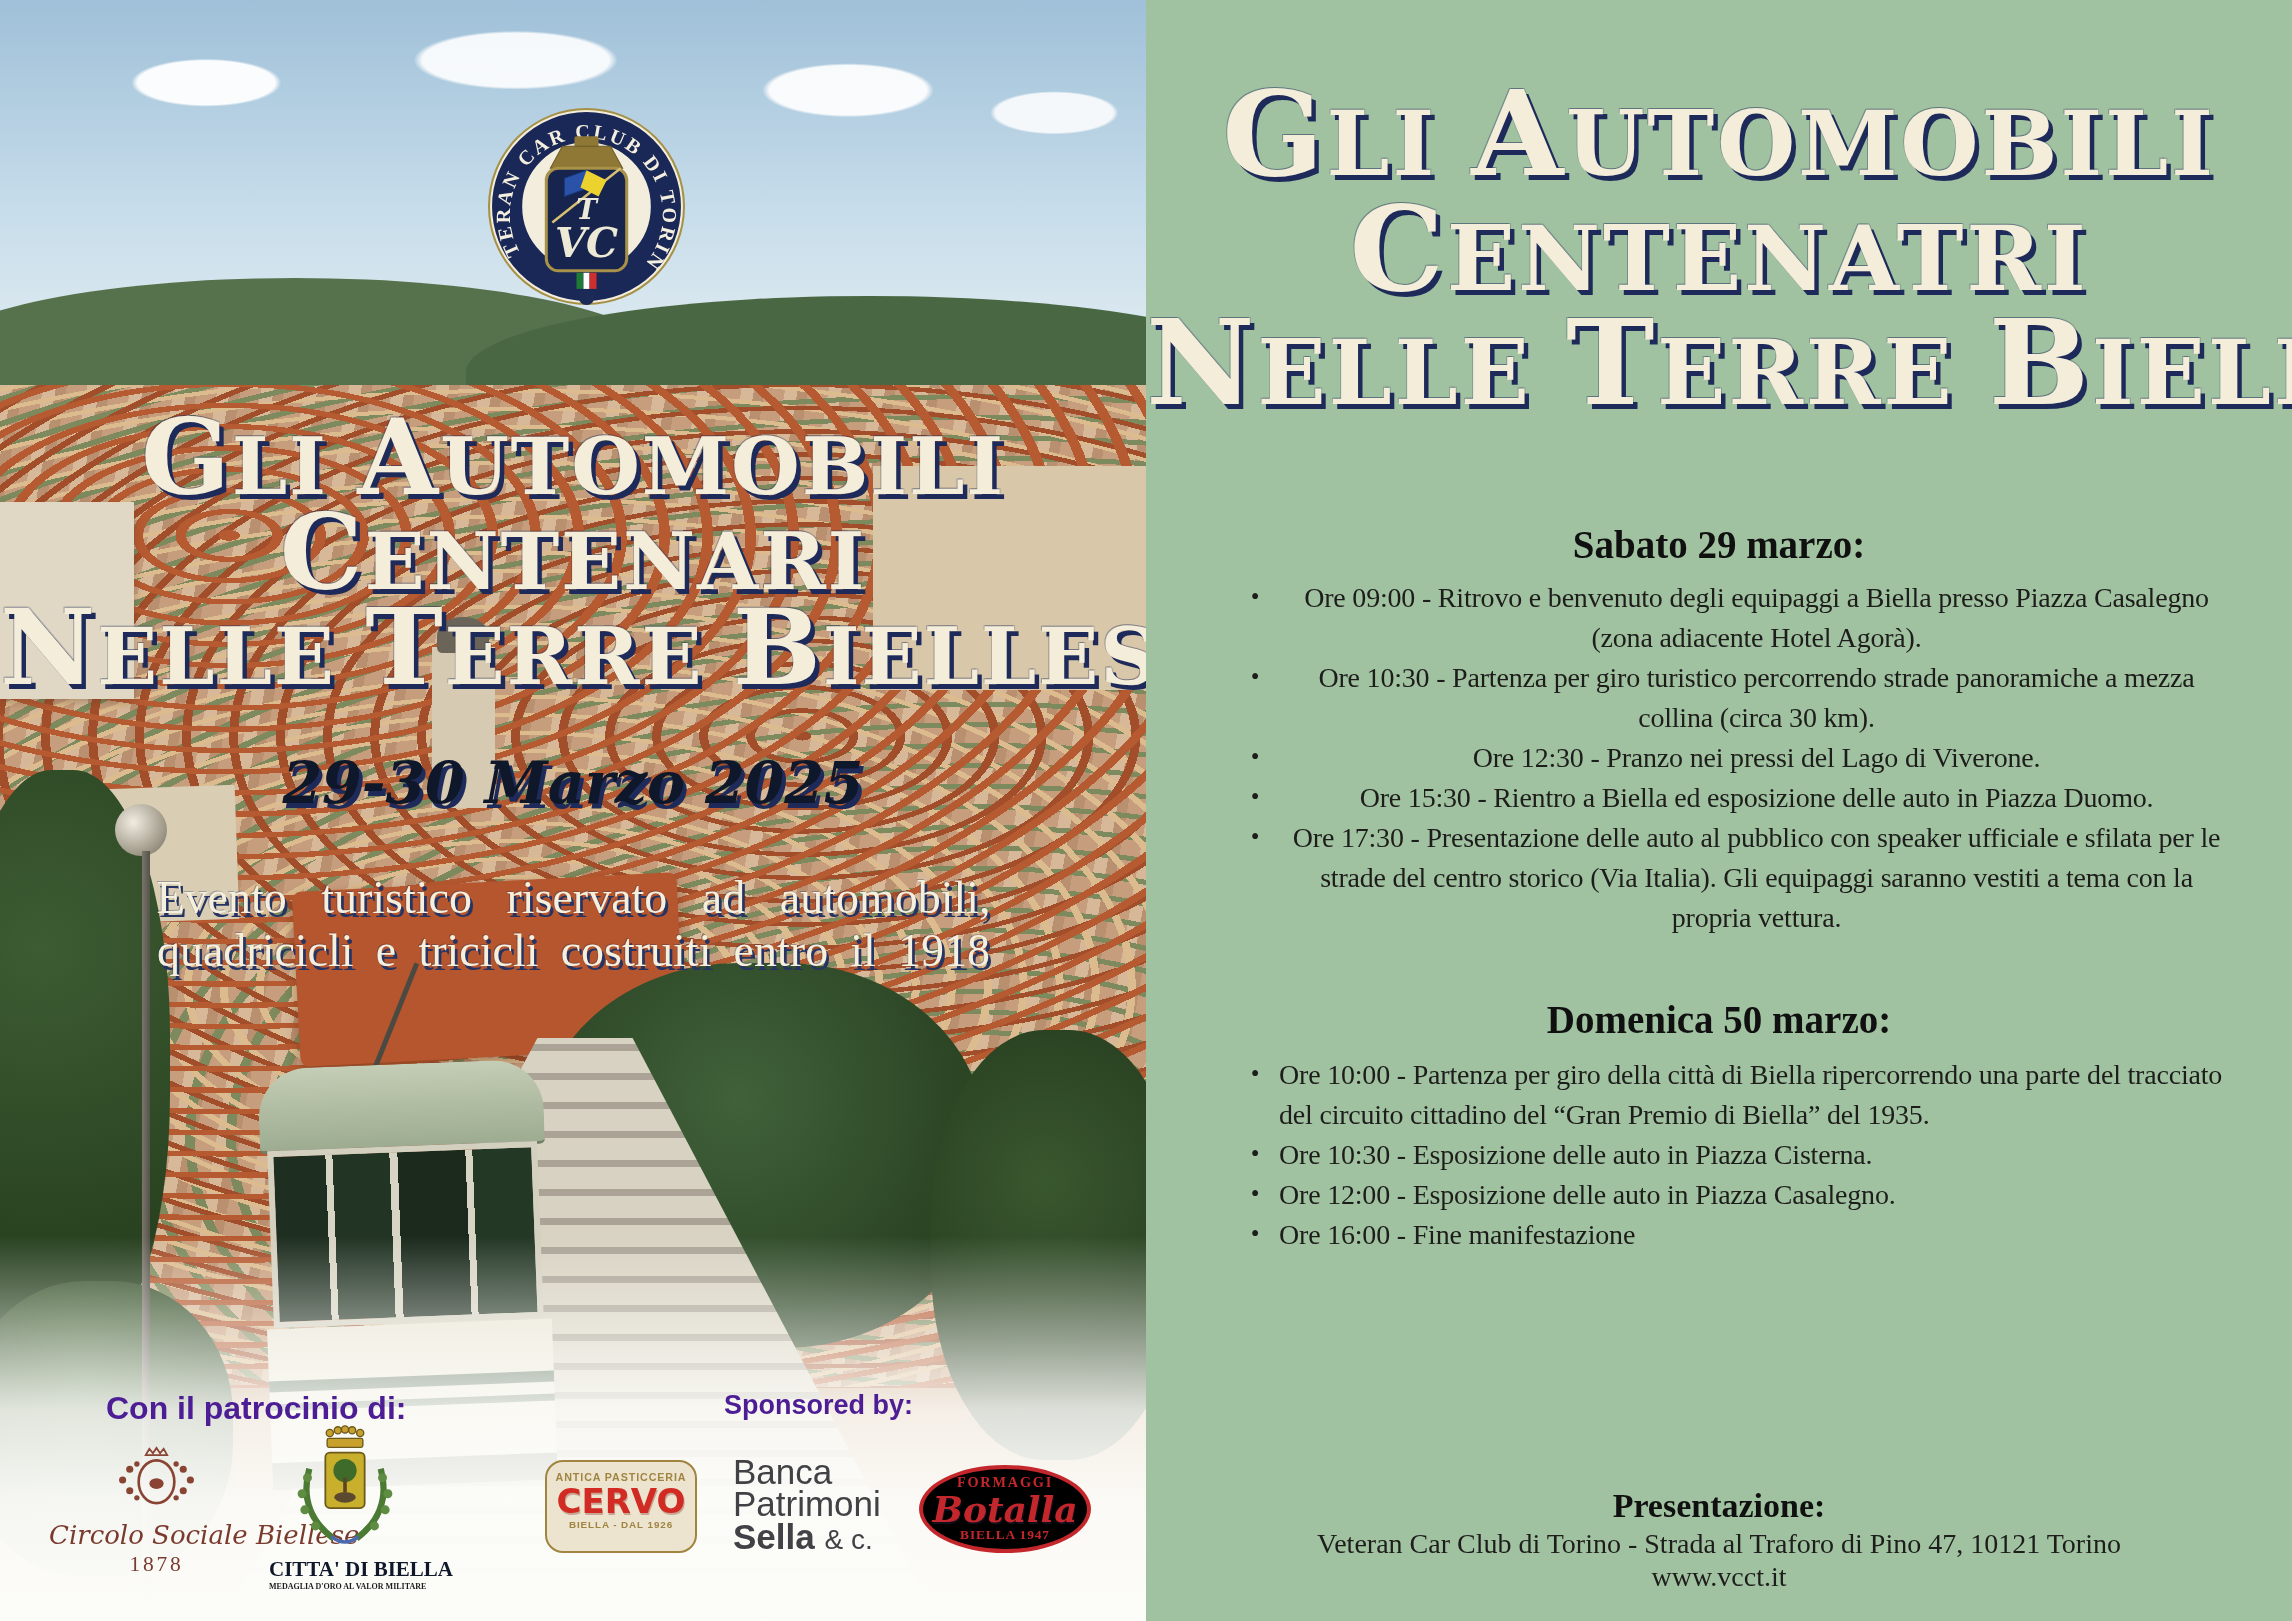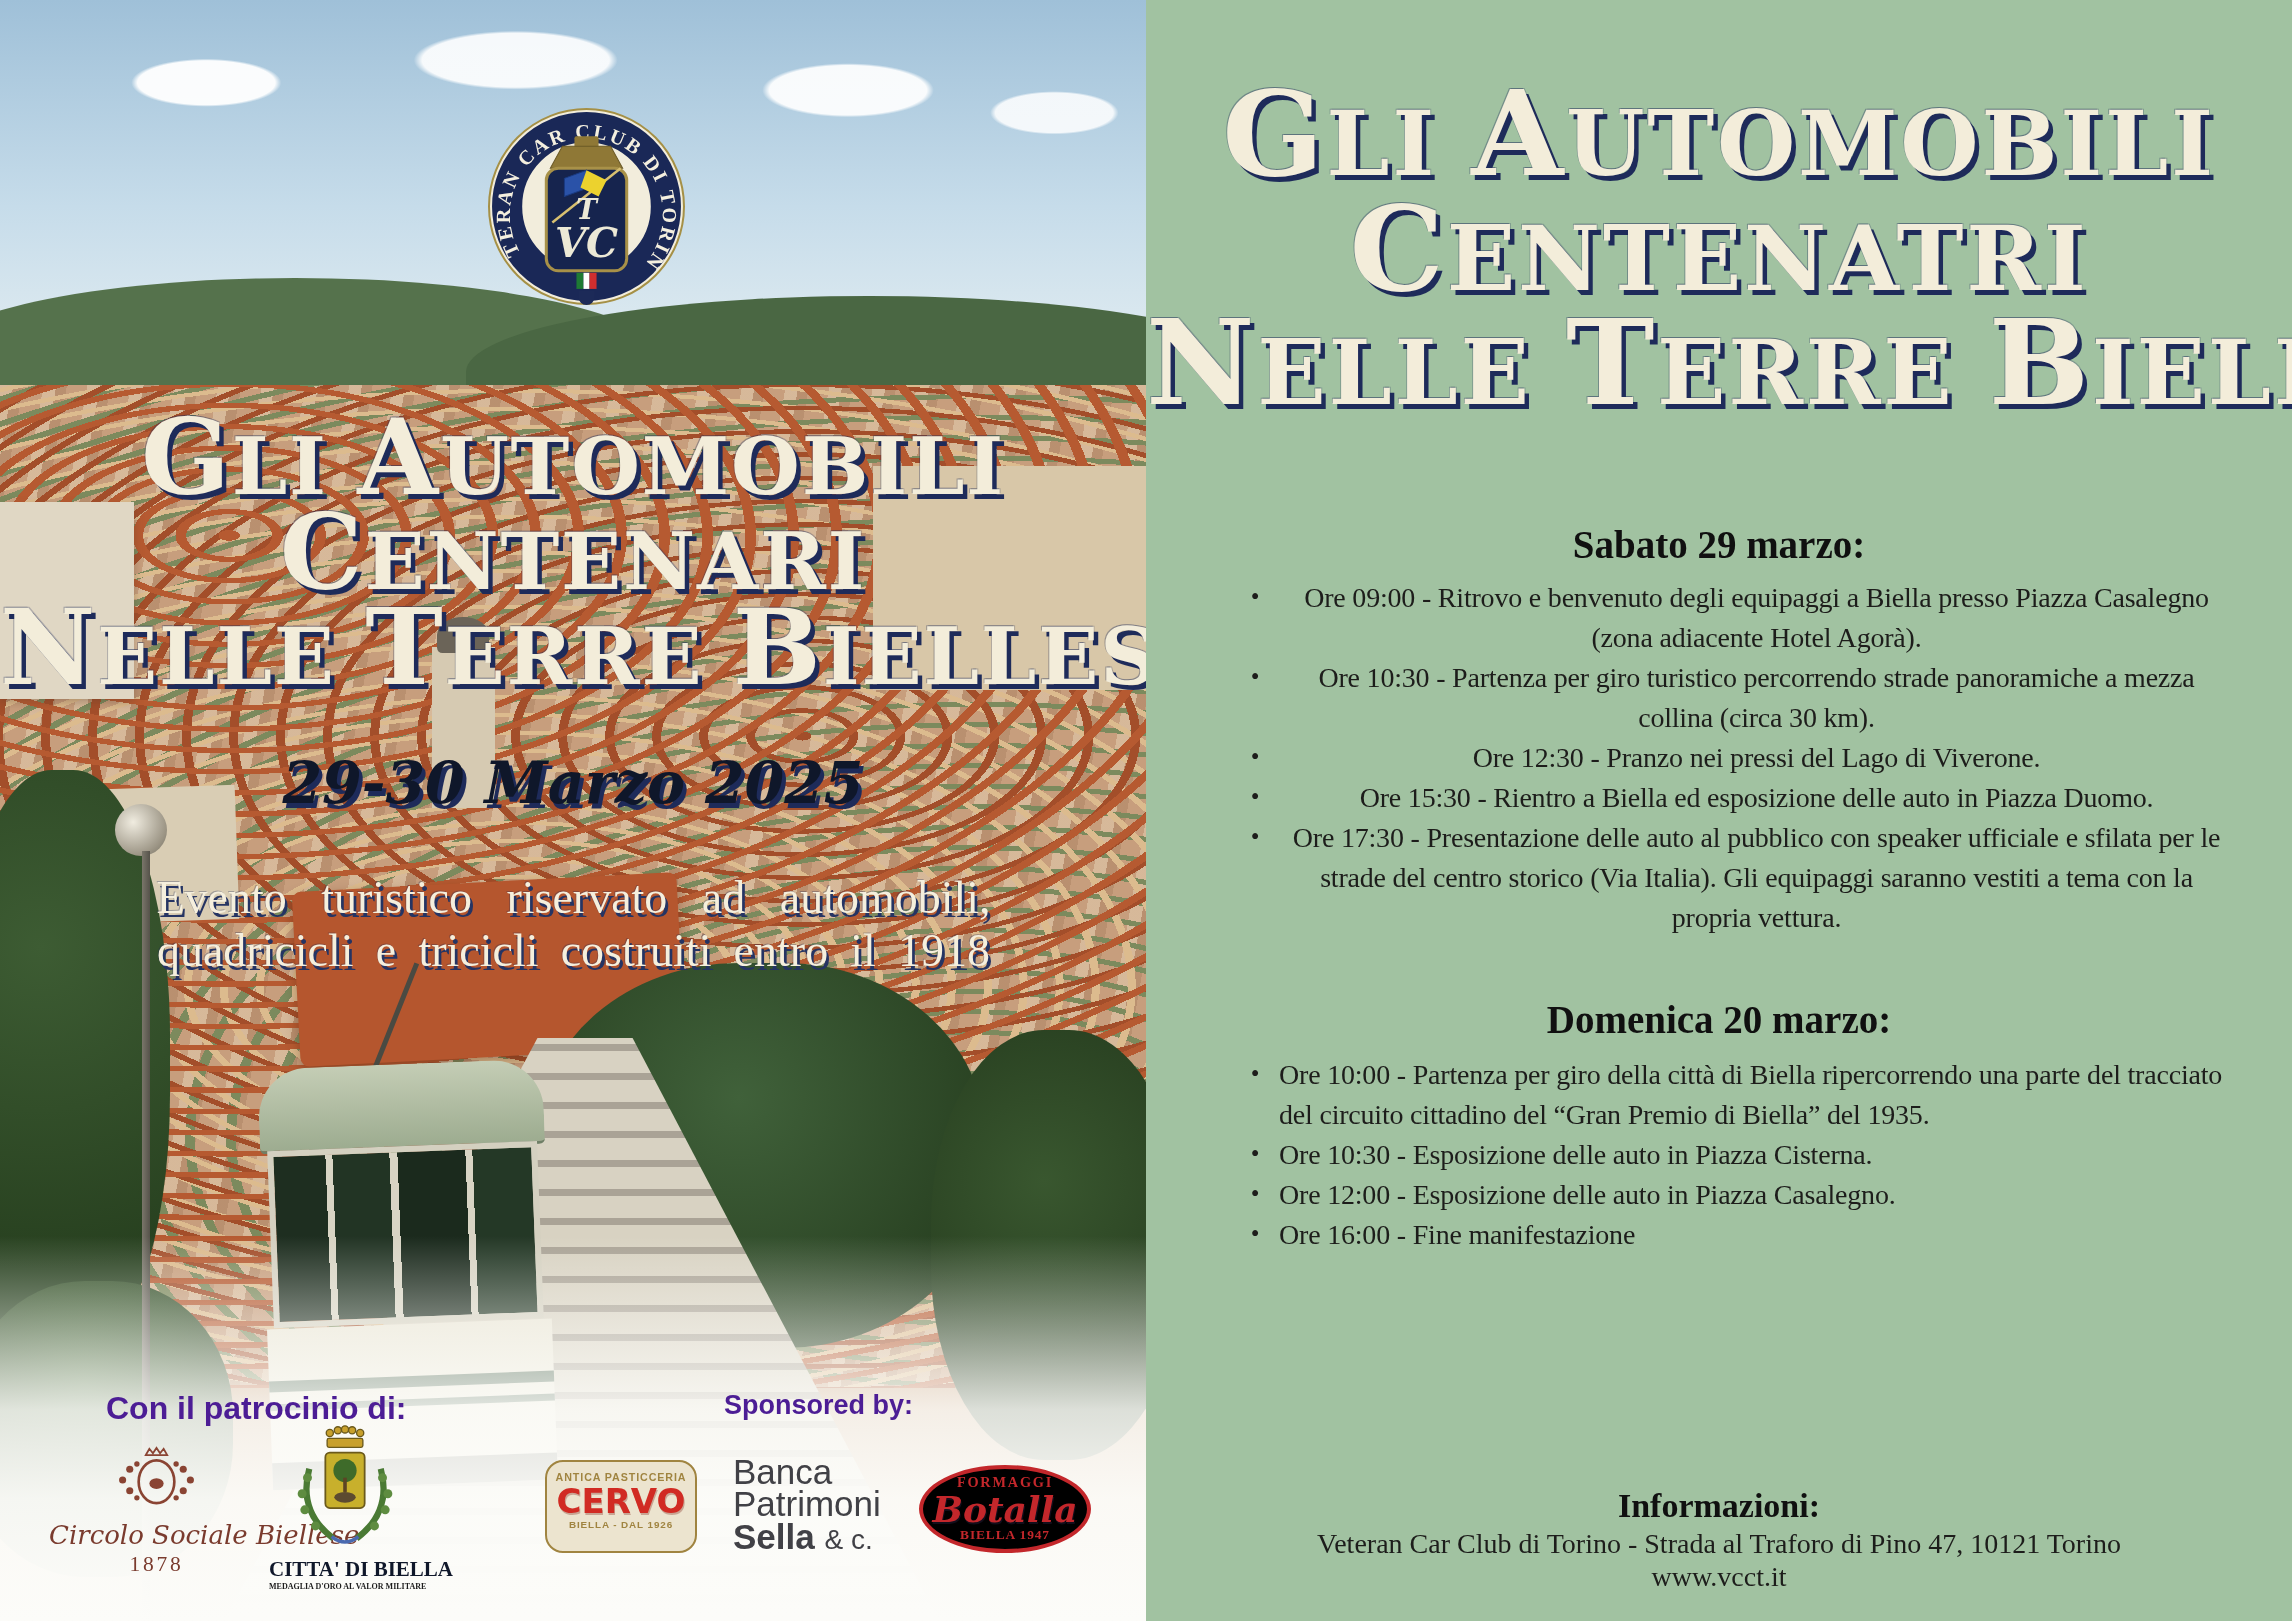--- a/index.html
+++ b/index.html
@@ -268,25 +268,25 @@
 
   <div class="sched-head head-sab">Sabato 29 marzo:</div>
   <ul class="sched list-sab">
       <li>Ore 09:00 - Ritrovo e benvenuto degli equipaggi a Biella presso Piazza Casalegno (zona adiacente Hotel Agorà).</li>
       <li>Ore 10:30 - Partenza per giro turistico percorrendo strade panoramiche a mezza collina (circa 30 km).</li>
       <li>Ore 12:30 - Pranzo nei pressi del Lago di Viverone.</li>
       <li>Ore 15:30 - Rientro a Biella ed esposizione delle auto in Piazza Duomo.</li>
       <li>Ore 17:30 - Presentazione delle auto al pubblico con speaker ufficiale e sfilata per le strade del centro storico (Via Italia). Gli equipaggi saranno vestiti a tema con la propria vettura.</li>
     </ul>
 
-  <div class="sched-head head-dom">Domenica 20 marzo:</div>
+  <div class="sched-head head-dom">Domenica 50 marzo:</div>
   <ul class="sched list-dom">
       <li>Ore 10:00 - Partenza per giro della città di Biella ripercorrendo una parte del tracciato del circuito cittadino del “Gran Premio di Biella” del 1935.</li>
       <li>Ore 10:30 - Esposizione delle auto in Piazza Cisterna.</li>
       <li>Ore 12:00 - Esposizione delle auto in Piazza Casalegno.</li>
       <li>Ore 16:00 - Fine manifestazione</li>
     </ul>
 
-  <div class="info-head">Informazioni:</div>
+  <div class="info-head">Presentazione:</div>
   <div class="info-addr">Veteran Car Club di Torino - Strada al Traforo di Pino 47, 10121 Torino</div>
   <div class="info-site">www.vcct.it</div>
 </div>
 
 
 </body></html>

